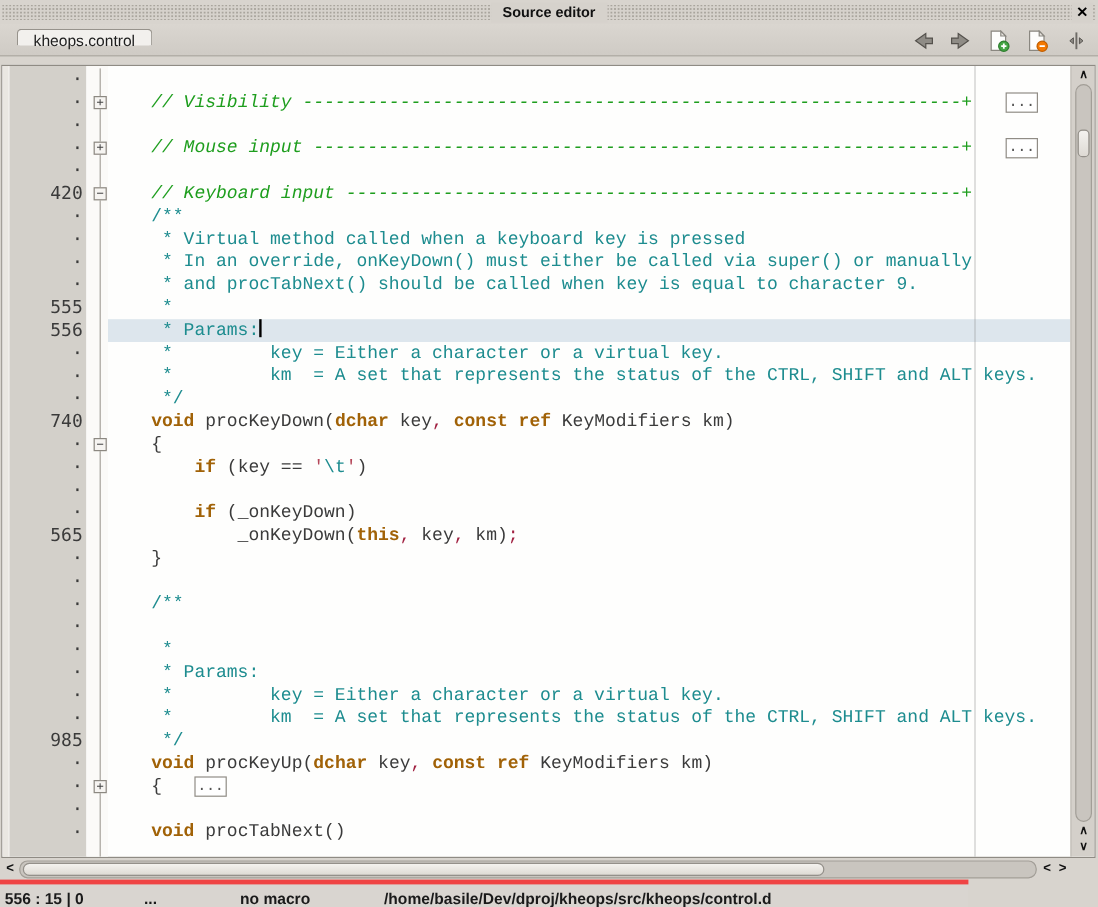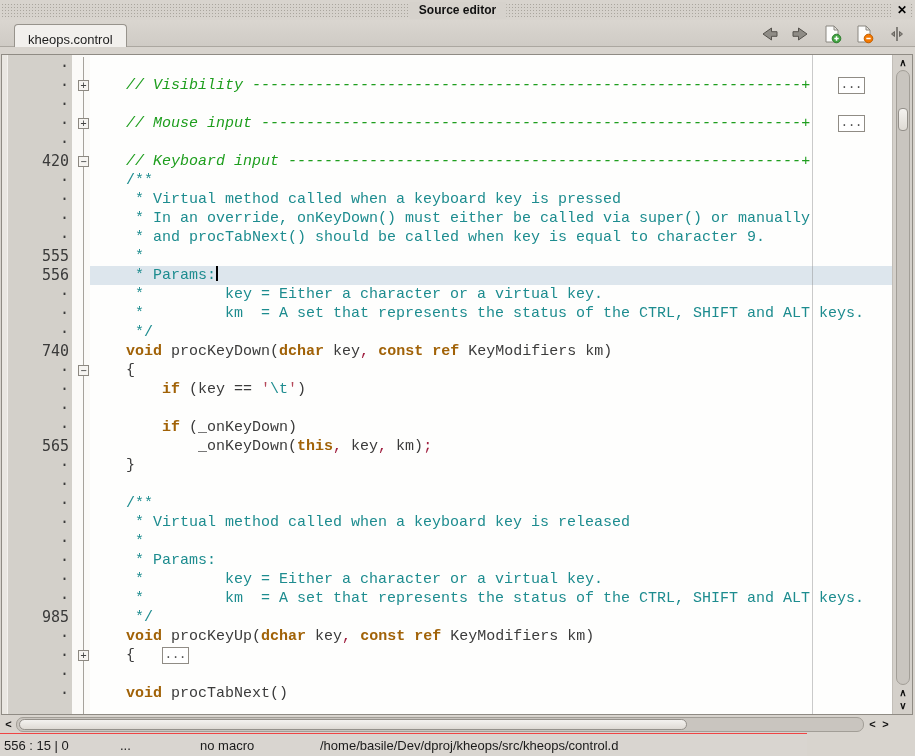--- a/index.html
+++ b/index.html
@@ -15,21 +15,21 @@
     background-size:3px 3px; background-position:1px 6px;
     background-clip:content-box; padding:4px 2px 3px 2px; }
   .titlebar .title { position:absolute; left:50%; top:2px; transform:translateX(-50%);
     font-size:12px; font-weight:bold; color:#111; background:#D6D2CC; padding:1px 10px; line-height:15px;}
   .titlebar .close { position:absolute; right:4px; top:2px; font-size:12px; font-weight:bold;
     color:#000; background:#D6D2CC; padding:1px 4px; cursor:default; line-height:15px;}
 
   
   .tabbar { position:absolute; left:0; top:20px; width:915px; height:27px;
     background:linear-gradient(#DAD6D0,#CFCBC5); border-bottom:1px solid #ABA7A0; }
-  .tab { position:absolute; left:14px; top:4px; height:23px; padding:7px 13px 0 13px;
+  .tab { position:absolute; left:14px; top:4px; height:14px; padding:1px 13px 0 13px;
     background:#F2F0ED; border:1px solid #97938C; border-bottom:none;
     border-radius:4px 4px 0 0; font-size:13px; color:#1d1d1d; }
   .toolbar { position:absolute; right:8px; top:3px; height:22px; display:flex; gap:11px; align-items:center; }
   .tbtn { width:21px; height:19px; display:flex; align-items:center; justify-content:center; }
 
   
   .editor { position:absolute; left:1px; top:54px; width:912px; height:661px;
     background:#FEFEFD; border:1px solid #8F8B84; overflow:hidden; }
   .num-strip   { position:absolute; left:0; top:0; width:6px;  height:100%; background:#EAE7E2; border-right:1px solid #F4F2EF;}
   .num-margin  { position:absolute; left:6px; top:0; width:64px; height:100%; background:#D3D0CA; }
@@ -80,21 +80,21 @@
   .hs-left  { left:2px; }
   .hs-left2 { left:866px; }
   .hs-right { left:879px; }
   .hs-track { position:absolute; left:16px; top:1px; width:848px; height:15px;
     background:#C9C5BF; border:1px solid #A29E97; border-radius:7px; }
   .hs-thumb { position:absolute; left:2px; top:1px; width:668px; height:11px;
     background:linear-gradient(#F4F2EF,#DEDAD4); border:1px solid #94908A; border-radius:6px; }
 
   
   .statusbar { position:absolute; left:0; top:733px; width:807px; height:23px;
-    background:#D9D5D0; border-top:1px solid #ef4444; font-size:13px; color:#1a1a1a; }
+    background:#D9D5D0; border-top:4px solid #ef4444; font-size:13px; color:#1a1a1a;font-weight:bold; }
   .sb-field { position:absolute; top:4px; }
   .sb-caret { left:4px; }
   .sb-flags { left:120px; }
   .sb-macro { left:200px; }
   .sb-path  { left:320px; }
 </style>
 </head>
 <body>
 
 <div class="window">
@@ -247,21 +247,20 @@
         <div class="row">
           <span class="ln">·</span>
           <pre class="code"></pre>
         </div>
         <div class="row">
           <span class="ln">·</span>
           <pre class="code"><span class="tk-d">    /**</span></pre>
         </div>
         <div class="row">
           <span class="ln">·</span>
-          <pre class="code"><span class="tk-d">     * Virtual method called when a keyboard key is released</span></pre>
         </div>
         <div class="row">
           <span class="ln">·</span>
           <pre class="code"><span class="tk-d">     *</span></pre>
         </div>
         <div class="row">
           <span class="ln">·</span>
           <pre class="code"><span class="tk-d">     * Params:</span></pre>
         </div>
         <div class="row">

